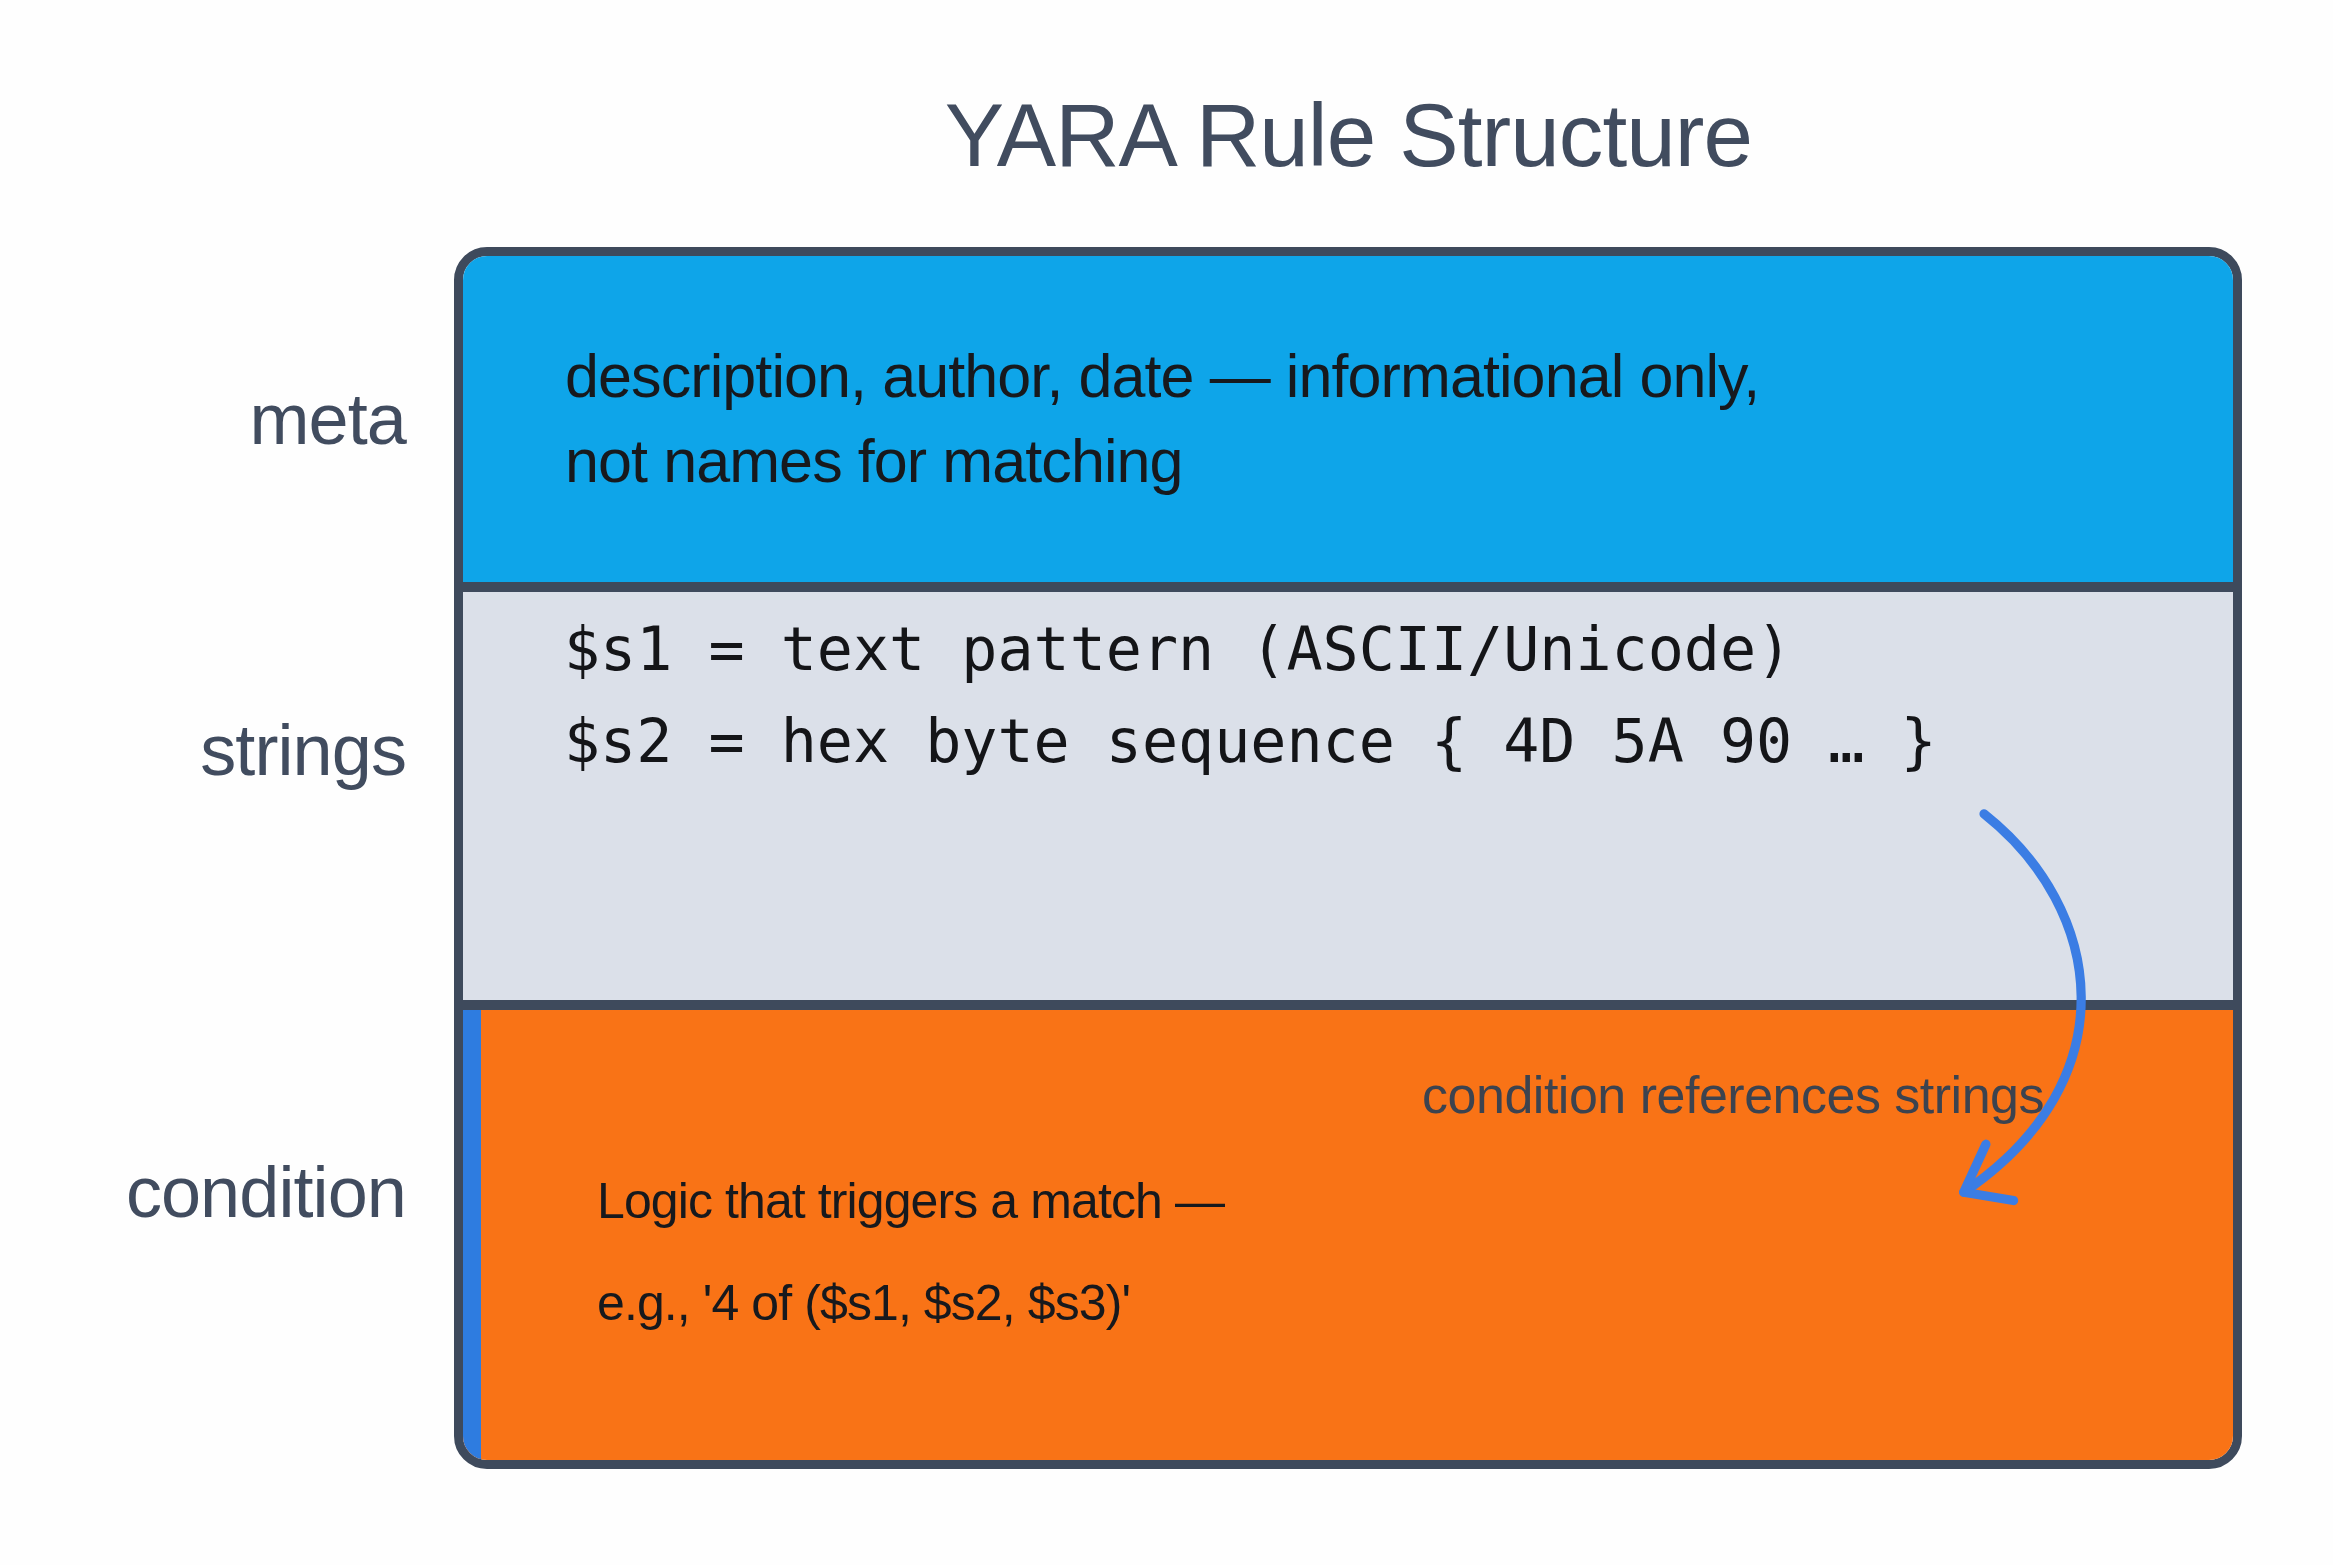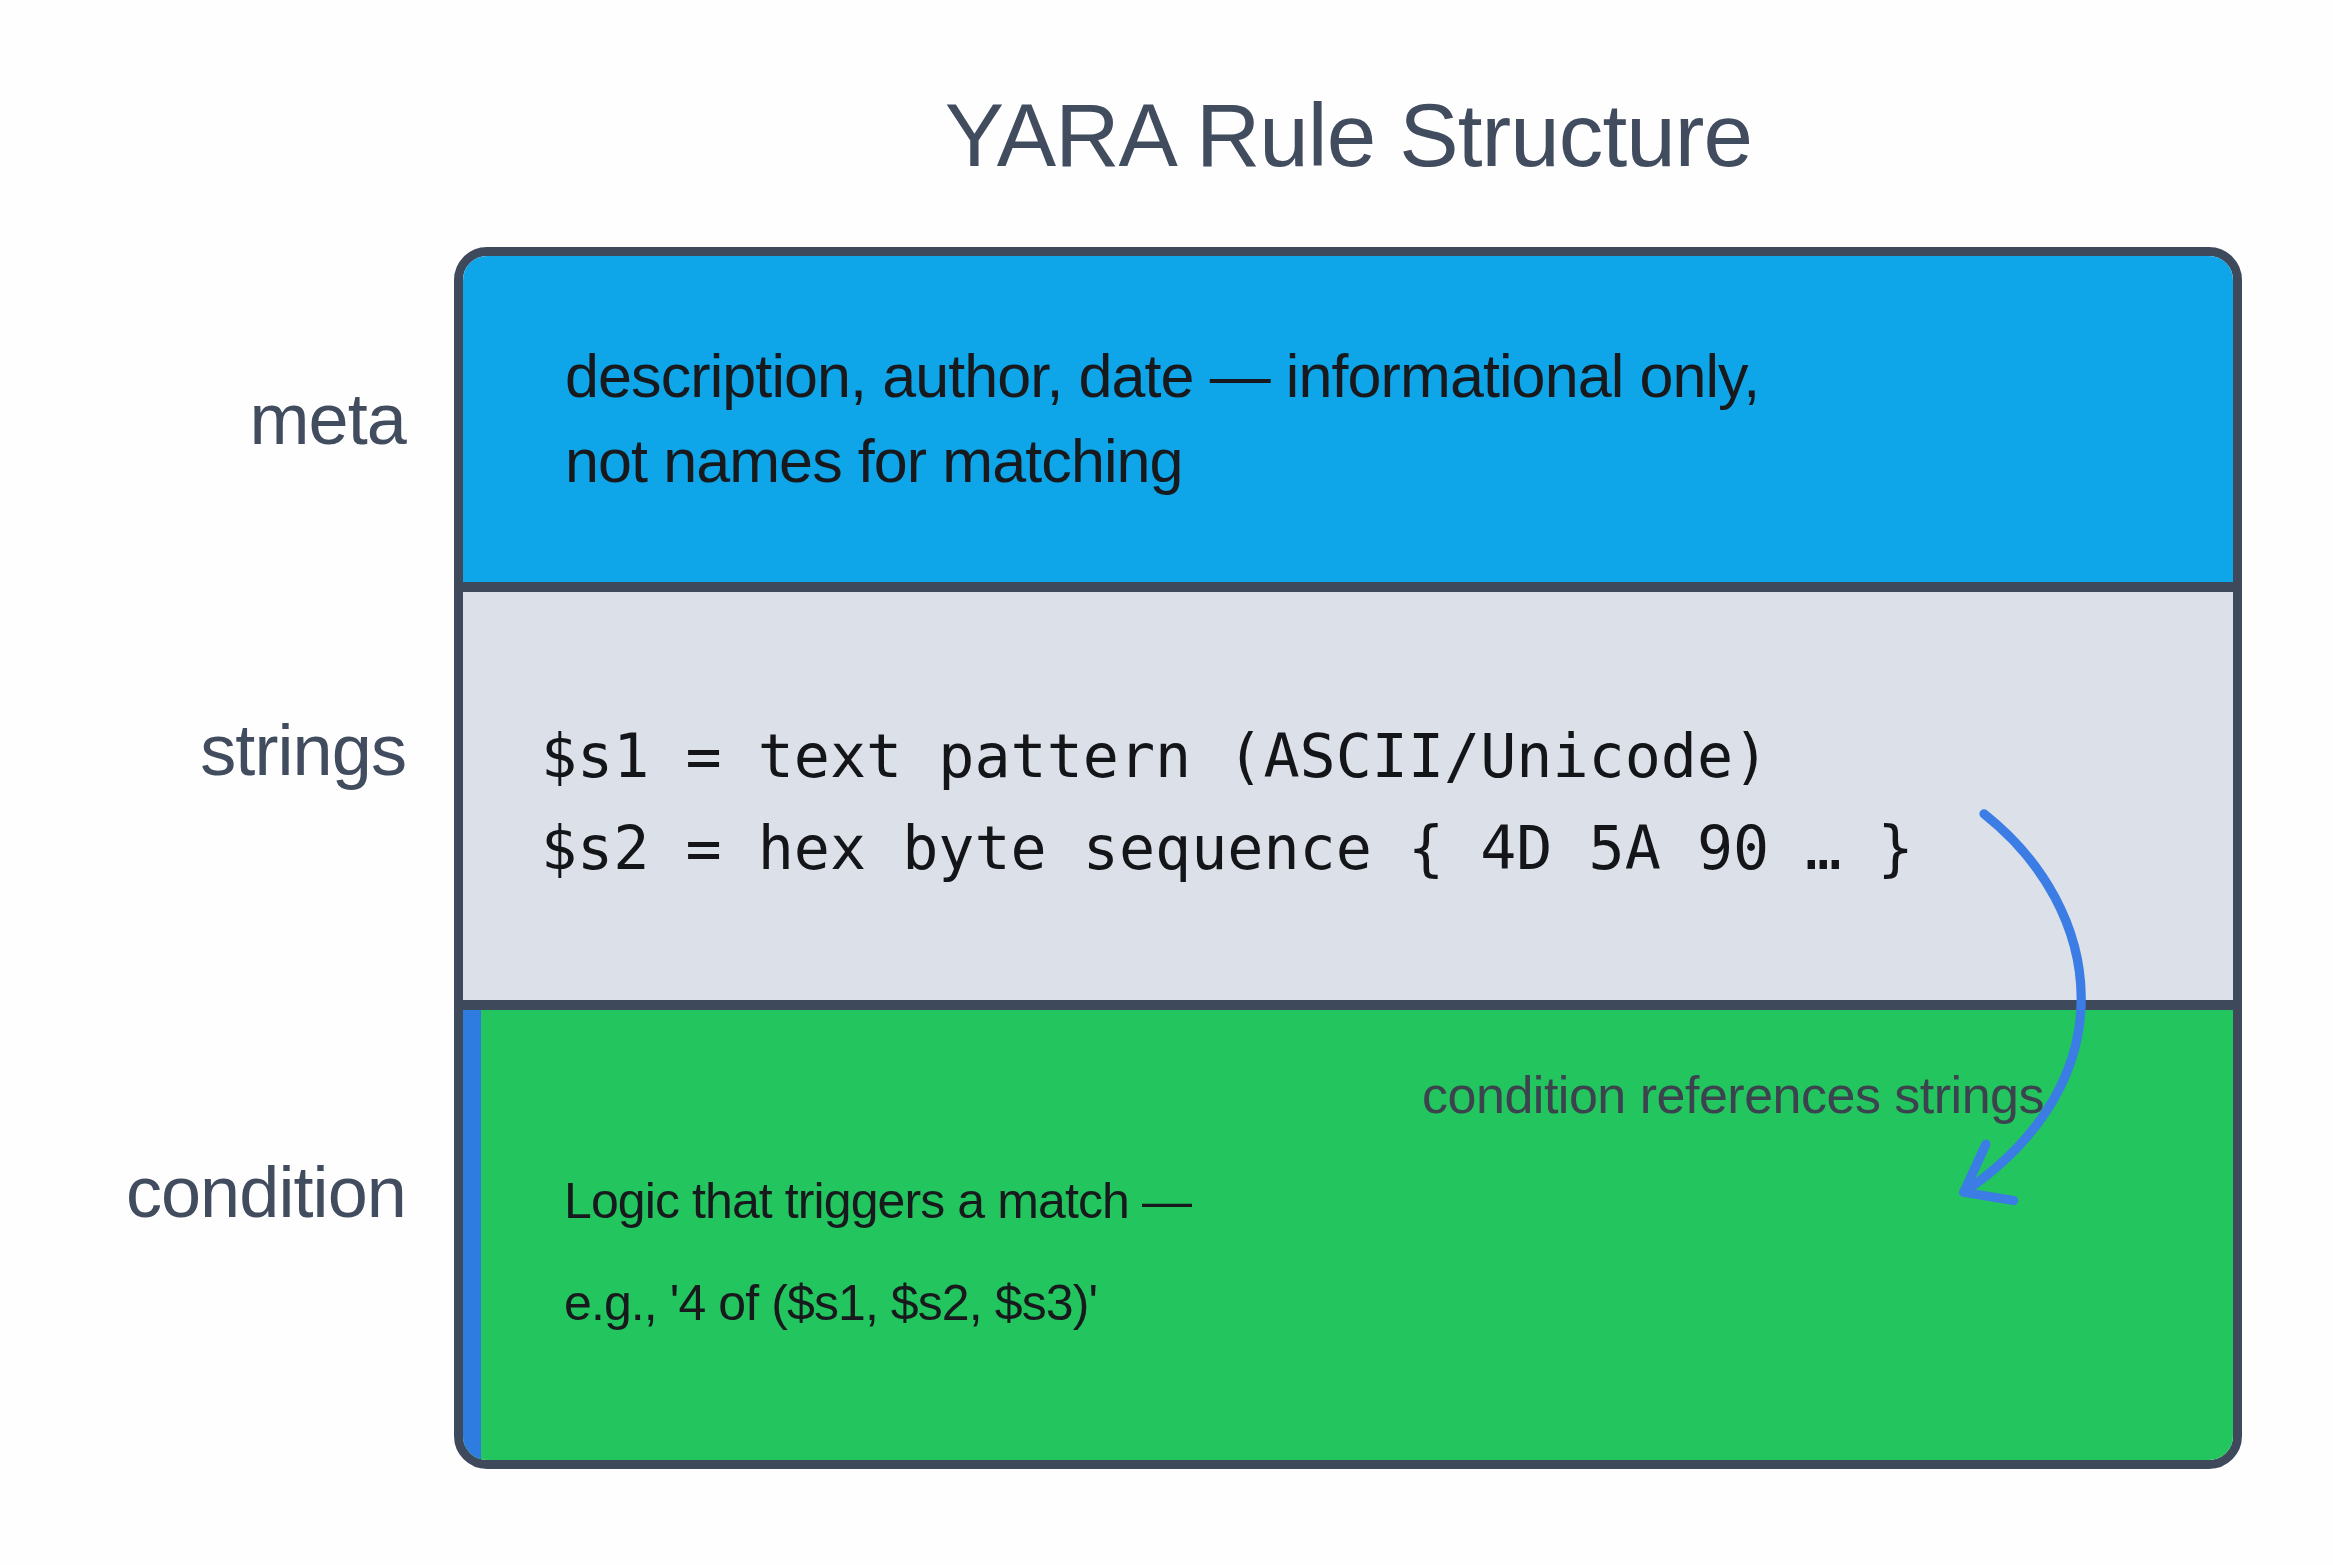--- a/index.html
+++ b/index.html
@@ -65,37 +65,38 @@
     font-size: 61px;
     line-height: 85px;
     letter-spacing: -0.9px;
     color: #17191d;
     white-space: nowrap;
   }
 
   .section-strings {
     height: 408px;
     background: #dbe0e9;
-    display: flex; flex-direction: column; justify-content: center;
-    padding-left: 78px;
+    display: flex; flex-direction: column; 
+    padding-left: 101px;
     padding-top: 11px;
   }
   .mono-line {
     font-family: "DejaVu Sans Mono", monospace;
     font-size: 60px;
     line-height: 92px;
     color: #141518;
     white-space: nowrap;
   }
 
   .section-condition {
     flex: 1 1 auto;
-    background: #22c55e;
+    background: #f97316;
     position: relative;
     border-left: 18.5px solid #2e7ce0;
+    padding-left: 33px;
   }
   .annotation {
     margin-top: 55px;
     padding-right: 189px;
     text-align: right;
     font-size: 52px;
     line-height: 61px;
     letter-spacing: -0.5px;
     color: #3c434f;
     white-space: nowrap;

